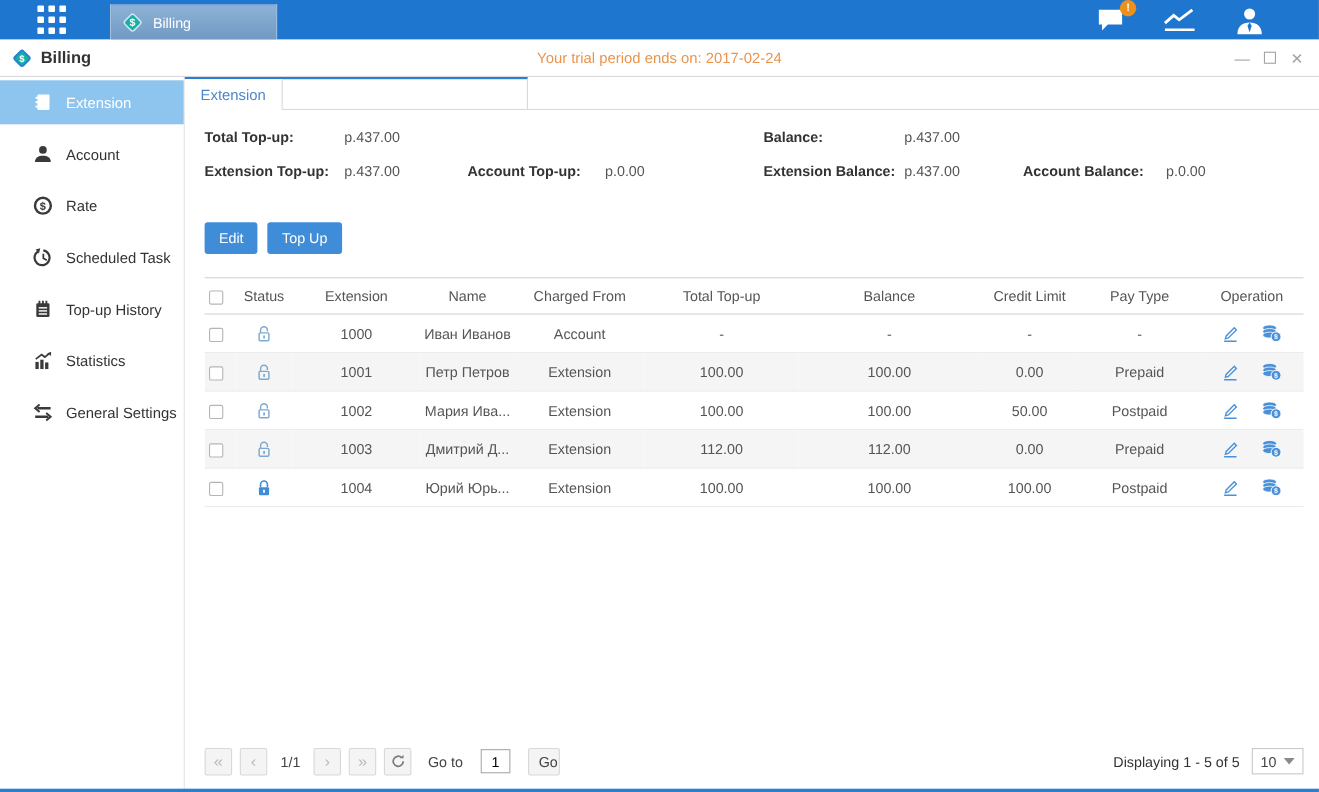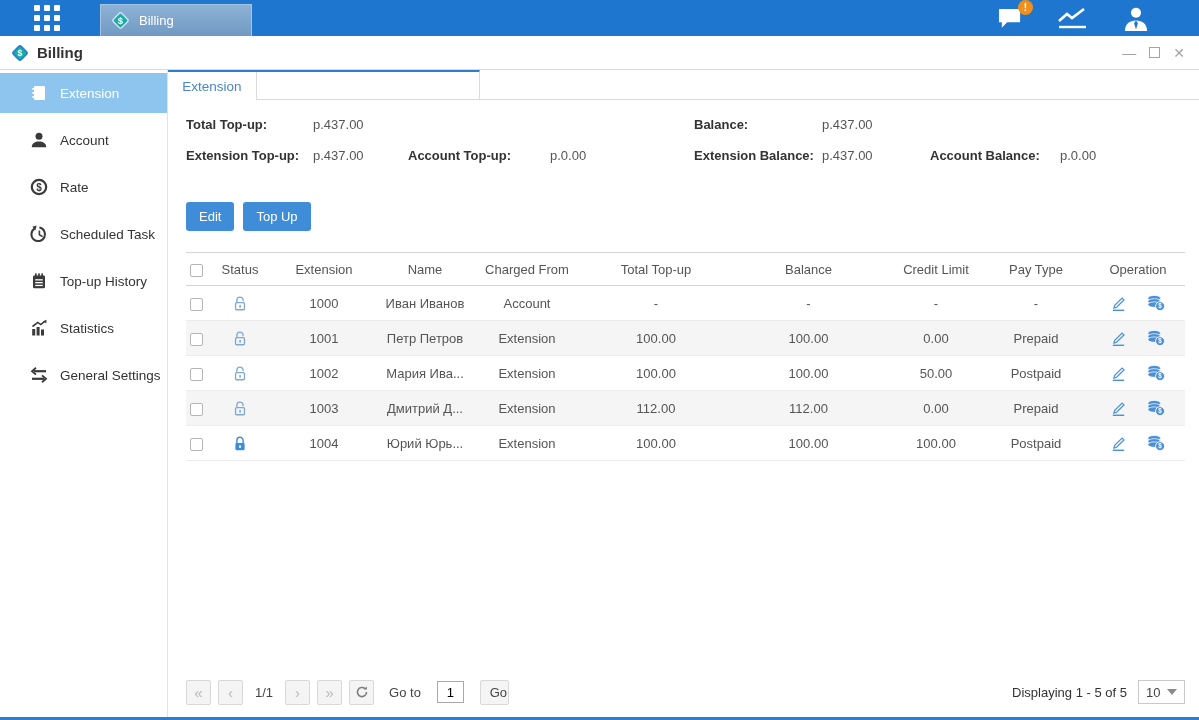--- a/index.html
+++ b/index.html
@@ -154,20 +154,21 @@
   </div>
 
   <div class="titlebar">
     <div class="title-left">
       <svg width="20" height="20" viewBox="0 0 24 24">
         <rect x="5.4" y="5.4" width="13.2" height="13.2" rx="2.4" transform="rotate(45 12 12)" fill="#14b0a6" stroke="#2a7fd0" stroke-width="2"></rect>
         <text x="12" y="15.6" text-anchor="middle" font-size="10.5" font-weight="bold" fill="#fff" font-family="Liberation Sans, sans-serif">$</text>
       </svg>
       <span class="title-text">Billing</span>
     </div>
+    <div class="trial">Your trial period ends on: 2017-02-24</div>
     <div class="win-controls">
       <span class="wc">—</span>
       <span class="wc wc-max"></span>
       <span class="wc">✕</span>
     </div>
   </div>
 
   <div class="body">
 
     <div class="sidebar">
@@ -258,21 +259,21 @@
       <div class="content">
 
         <div class="summary">
           <span class="s-item s-label r1" style="left:0">Total Top-up:</span>
           <span class="s-item s-value r1" style="left:127px">p.437.00</span>
           <span class="s-item s-label r1" style="left:508px">Balance:</span>
           <span class="s-item s-value r1" style="left:636px">p.437.00</span>
 
           <span class="s-item s-label r2" style="left:0">Extension Top-up:</span>
           <span class="s-item s-value r2" style="left:127px">p.437.00</span>
-          <span class="s-item s-label r2" style="left:222px">Account Top-up:</span>
+          <span class="s-item s-label r2" style="left:239px">Account Top-up:</span>
           <span class="s-item s-value r2" style="left:364px">p.0.00</span>
           <span class="s-item s-label r2" style="left:508px">Extension Balance:</span>
           <span class="s-item s-value r2" style="left:636px">p.437.00</span>
           <span class="s-item s-label r2" style="left:744px">Account Balance:</span>
           <span class="s-item s-value r2" style="left:874px">p.0.00</span>
         </div>
 
         <div class="actions">
           <button class="btn">Edit</button>
           <button class="btn">Top Up</button>

